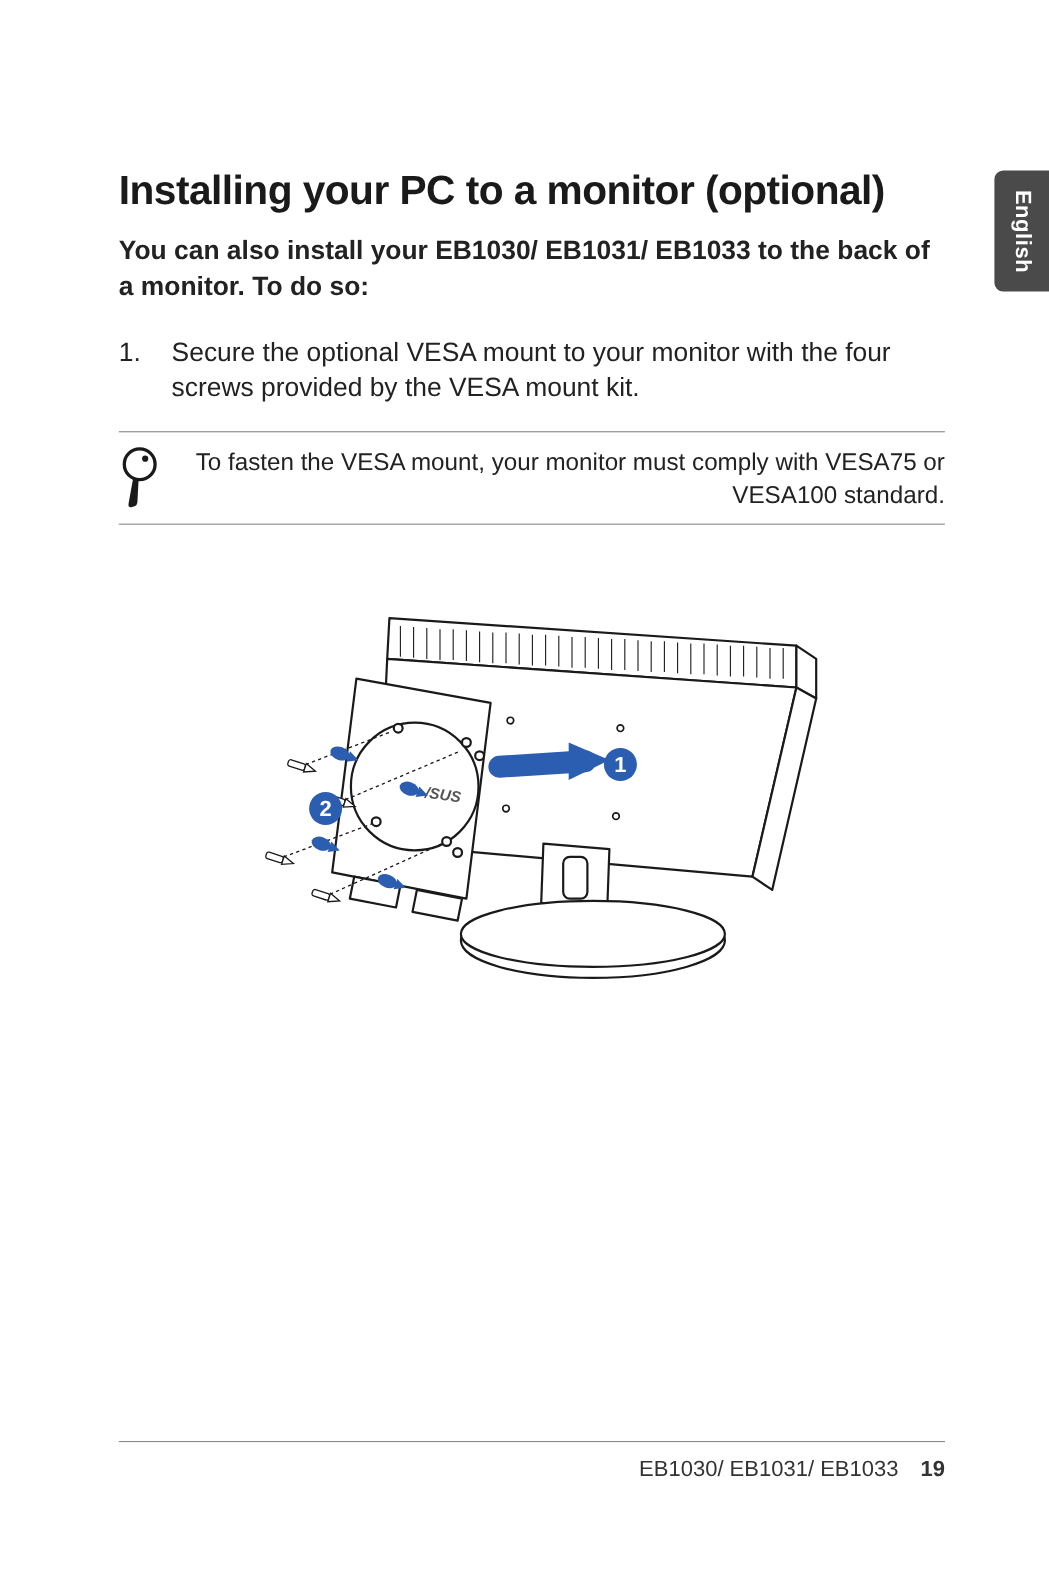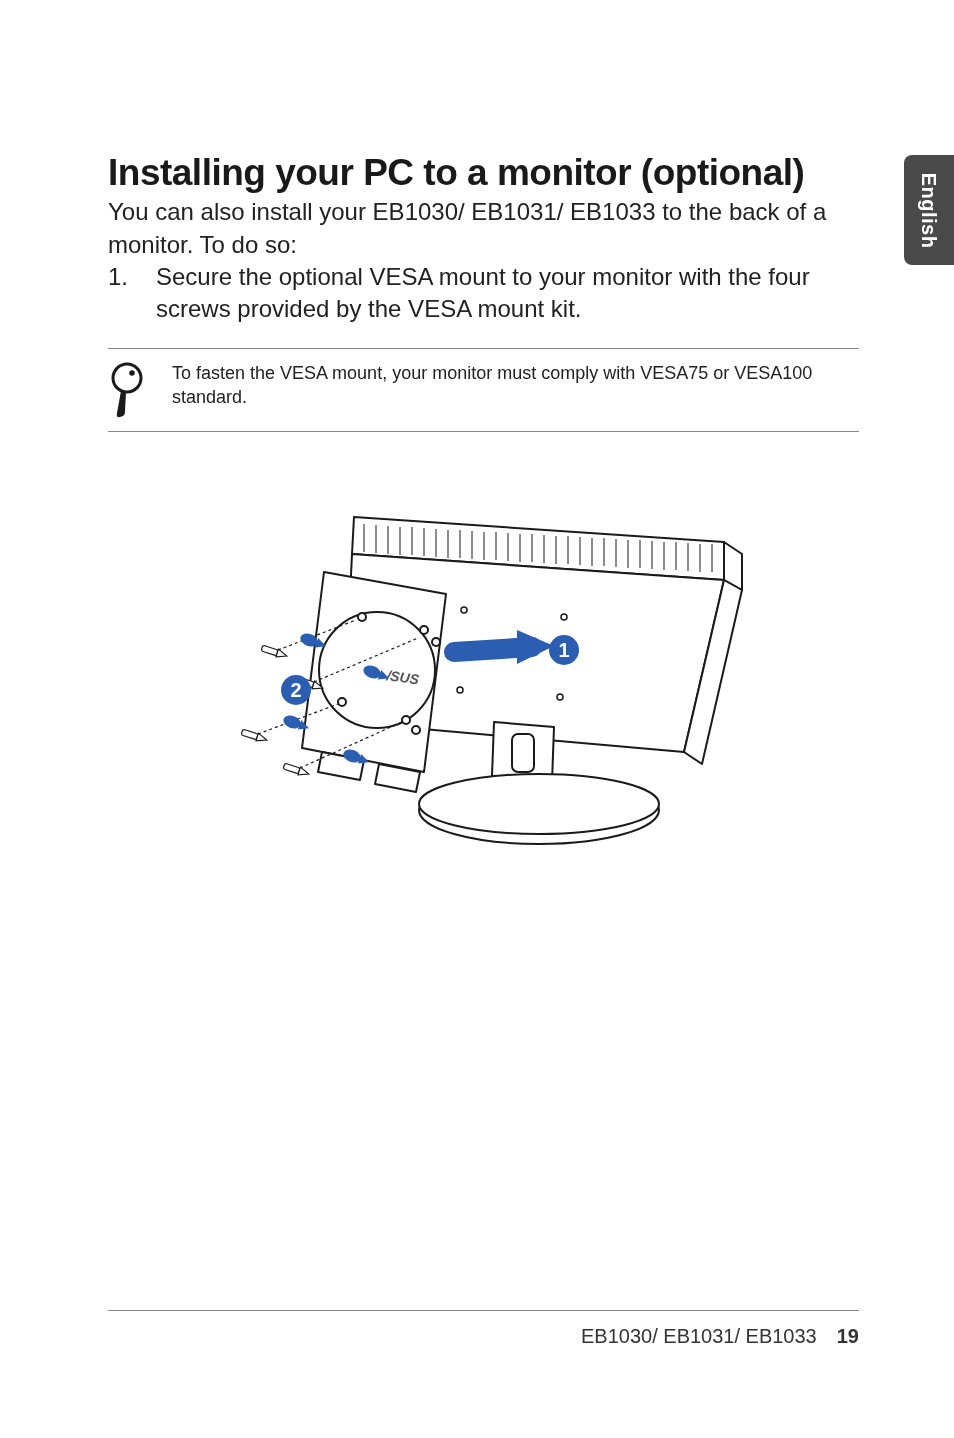--- a/index.html
+++ b/index.html
@@ -38,28 +38,29 @@
       transform: rotate(90deg);
       font-weight: 600;
       font-size: 20px;
       letter-spacing: 0.5px;
     }
     h1 {
       font-family: Arial, "Helvetica Neue", sans-serif;
       font-weight: 900;
       font-size: 37px;
       line-height: 1.25;
-      margin-bottom: 0;
+      margin-bottom: 16px;
       color: #1a1a1a;
       letter-spacing: -0.5px;
     }
     .intro {
       font-size: 24px;
       line-height: 1.35;
-      font-weight: 400;
+      margin-bottom: 28px;
+      font-weight: 700;
     }
     .step {
       display: flex;
       gap: 28px;
       margin-bottom: 22px;
       font-size: 24px;
       line-height: 1.35;
     }
     .step-num {
       min-width: 20px;
@@ -74,23 +75,24 @@
       margin-left: 0;
       margin-bottom: 40px;
     }
     .note-icon {
       width: 42px;
       height: 58px;
       flex-shrink: 0;
       margin-top: 2px;
     }
     .note-text {
-      font-size: 18px;
+      font-size: 22px;
       line-height: 1.35;
       padding-top: 2px;
+      text-align: right;
     }
     .illustration {
       width: 540px;
       height: 400px;
       margin: 0 auto;
       display: block;
     }
     .footer {
       position: absolute;
       bottom: 90px;

